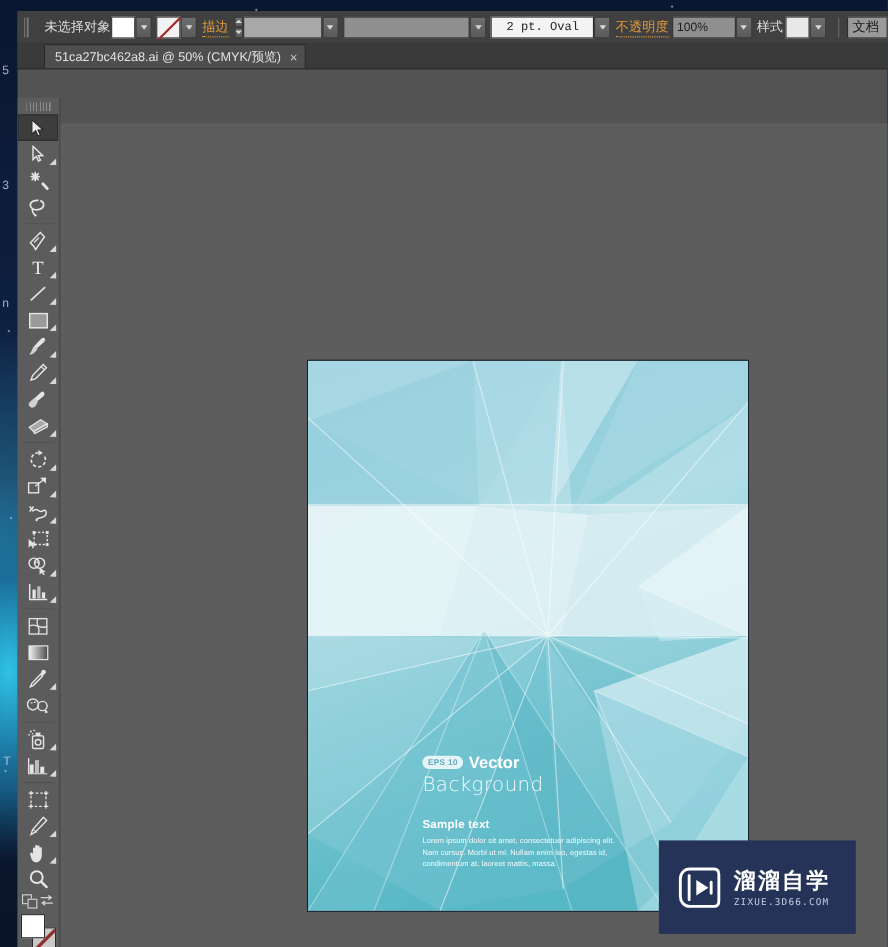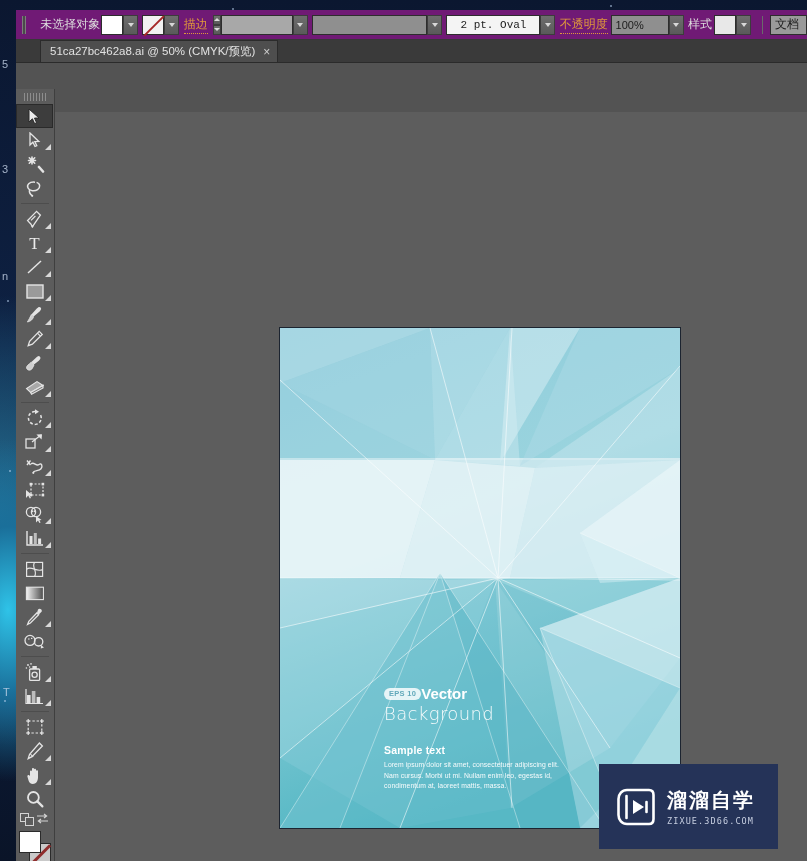--- a/index.html
+++ b/index.html
@@ -65,21 +65,21 @@
   }
   .arrange-ico:after {
     content: ''; position: absolute; left: 9px; top: 7px; right: 0; height: 1.5px;
     background: #d0d0d0;
   }
   .caret { width: 0; height: 0; border-left: 4px solid transparent; border-right: 4px solid transparent;
            border-top: 5px solid #d4d4d4; margin-left: 5px; }
 
   
   #controlbar {
-    position: relative; height: 30px; background: #701a75;
+    position: relative; height: 30px; background: #404040;
     border-bottom: 1px solid #383838;
     display: flex; align-items: center; padding-left: 2px;
   }
   .grip { width: 8px; height: 18px; margin: 0 6px 0 4px;
     background: repeating-linear-gradient(90deg,#7d7d7d 0 1px,#4a4a4a 1px 3px); }
   .cb-label { color: #dcdcdc; font-size: 12px; white-space: nowrap; }
   .cb-label.orange { color: #e09a3a; border-bottom: 1px dotted #e09a3a; }
   .swatch-box {
     width: 22px; height: 20px; background: #ffffff; border: 1px solid #2d2d2d;
   }
@@ -164,21 +164,21 @@
   }
   #artboard {
     position: absolute; left: 225px; top: 216px; width: 400px; height: 500px;
     background: #8fc8d8; outline: 1px solid #1c2430; overflow: hidden;
   }
   #artboard svg { position:absolute; left:0; top:0; }
   #art-eps {
     display: inline-flex; align-items: center; justify-content: center;
     background: rgba(255,255,255,0.82); color: #63a9bb; border-radius: 7px;
     font-size: 7.5px; font-weight: bold; padding: 1.5px 5px; letter-spacing: .3px;
-    vertical-align: 3px;
+    margin-right: 5px; vertical-align: 3px;
   }
   #art-vector-line { position: absolute; left: 104px; top: 357px; font-size: 15px; font-weight: bold; color: #fff; }
   #art-background { position: absolute; left: 104px; top: 375px; font-size: 18px; color: rgba(255,255,255,.92);
     font-family: "DejaVu Sans", sans-serif; font-weight: 300; letter-spacing: .4px; }
   #art-sample { position: absolute; left: 104px; top: 416px; font-size: 10.5px; font-weight: bold; color: #fff; letter-spacing: .2px; }
   #art-lorem { position: absolute; left: 104px; top: 432px; font-size: 6.8px; line-height: 1.55;
     color: rgba(255,255,255,.95); width: 175px; letter-spacing: .1px; }
 
   
   #watermark {

